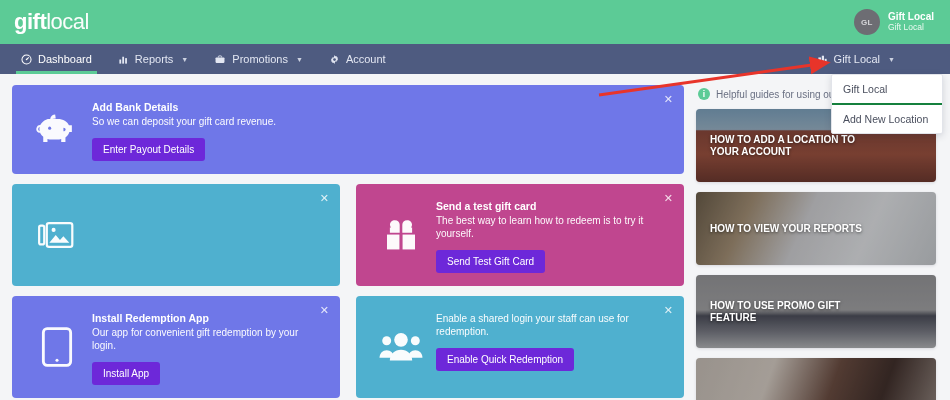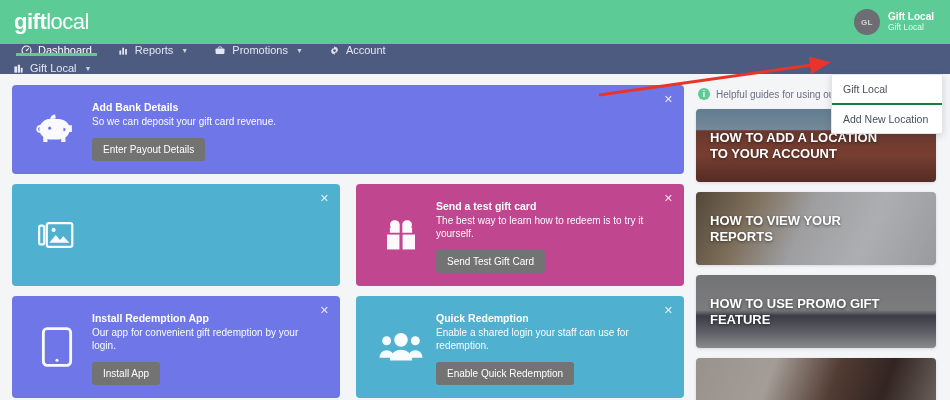--- a/index.html
+++ b/index.html
@@ -29,21 +29,20 @@
   }
   .user-names { line-height: 1.15; }
   .user-name { color: #fff; font-size: 10px; font-weight: bold; }
   .user-sub { color: #eafaf1; font-size: 8.5px; }
 
   
   .navbar {
     height: 30px; background: #4e5b80;
     display: flex; align-items: stretch; justify-content: space-between;
     position: relative;
-    flex-direction: column;
   }
   .nav-left { display: flex; align-items: stretch; padding-left: 8px; }
   .nav-item {
     display: flex; align-items: center; gap: 6px;
     padding: 0 13px; color: #e3e7f2; font-size: 11px;
     position: relative; cursor: pointer; white-space: nowrap;
   }
   .nav-item.active { color: #fff; }
   .nav-item.active::after {
     content: ""; position: absolute; left: 8px; right: 8px; bottom: 0;
@@ -82,21 +81,21 @@
   .card-icon {
     width: 62px; flex: 0 0 62px;
     display: flex; align-items: center; justify-content: center;
     opacity: .97;
   }
   .card-body { flex: 1; padding-top: 2px; }
   .card-title { font-size: 10.5px; font-weight: bold; margin-bottom: 2px; }
   .card-desc { font-size: 10px; line-height: 1.35; opacity: .97; max-width: 215px; }
   .btn-green {
     display: inline-block; margin-top: 9px;
-    background: #737373; color: #fff; border: none; border-radius: 3px;
+    background: #6d28d9; color: #fff; border: none; border-radius: 3px;
     padding: 6px 11px; font-size: 10px; cursor: pointer;
     font-family: "Liberation Sans", sans-serif;
   }
   .card-close {
     position: absolute; top: 9px; right: 11px;
     font-size: 11px; color: rgba(255,255,255,.82); cursor: pointer;
     line-height: 1; font-family: "Liberation Sans", sans-serif;
   }
   .c-purple { background: #6f77e8; }
   .c-teal   { background: #4fb0cf; }
@@ -113,21 +112,21 @@
     display: flex; align-items: center; justify-content: center; flex: 0 0 12px;
   }
   .guide {
     position: relative; height: 73px; border-radius: 4px; overflow: hidden;
     margin-bottom: 10px; cursor: pointer;
     box-shadow: 0 1px 3px rgba(40,45,70,.14);
     display: flex; align-items: center;
   }
   .guide-label {
     position: relative; z-index: 3;
-    color: #fff; font-size: 13px; font-weight: bold;
+    color: #fff; font-size: 10px; font-weight: bold;
     line-height: 1.2; padding: 9px 14px; text-shadow: 0 1px 3px rgba(0,0,0,.55);
     max-width: 200px;
   }
   .g-shade { position: absolute; inset: 0; background: rgba(25,25,30,.30); z-index: 2; }
   .g-photo { position: absolute; inset: 0; z-index: 1; }
   .g1 { background:
       linear-gradient(180deg,#7fa7c4 0%,#9db9cd 28%,#8d4535 30%,#a04f3a 62%,#6e3428 100%); }
   .g2 { background:
       linear-gradient(115deg,#6b5c46 0%,#a89274 22%,#d8d8da 45%,#eceef0 70%,#cfd3d6 100%); }
   .g3 { background:
@@ -298,21 +297,20 @@
             <svg width="46" height="34" viewBox="0 0 50 38">
               <circle cx="9" cy="12" r="5" fill="#fff"></circle>
               <circle cx="41" cy="12" r="5" fill="#fff"></circle>
               <path d="M1 31c0-5 3.6-8.4 8-8.4S17 26 17 31z" fill="#fff"></path>
               <path d="M33 31c0-5 3.6-8.4 8-8.4S49 26 49 31z" fill="#fff"></path>
               <circle cx="25" cy="11" r="7.6" fill="#fff"></circle>
               <path d="M12.5 34c0-7 5.6-12 12.5-12s12.5 5 12.5 12z" fill="#fff"></path>
             </svg>
           </div>
           <div class="card-body">
-            <div class="card-title">Quick Redemption</div>
             <div class="card-desc">Enable a shared login your staff can use for redemption.</div>
             <button class="btn-green">Enable Quick Redemption</button>
           </div>
           <div class="card-close">✕</div>
         </div>
       </div>
 
     </div>
 
     <div class="col-right">

